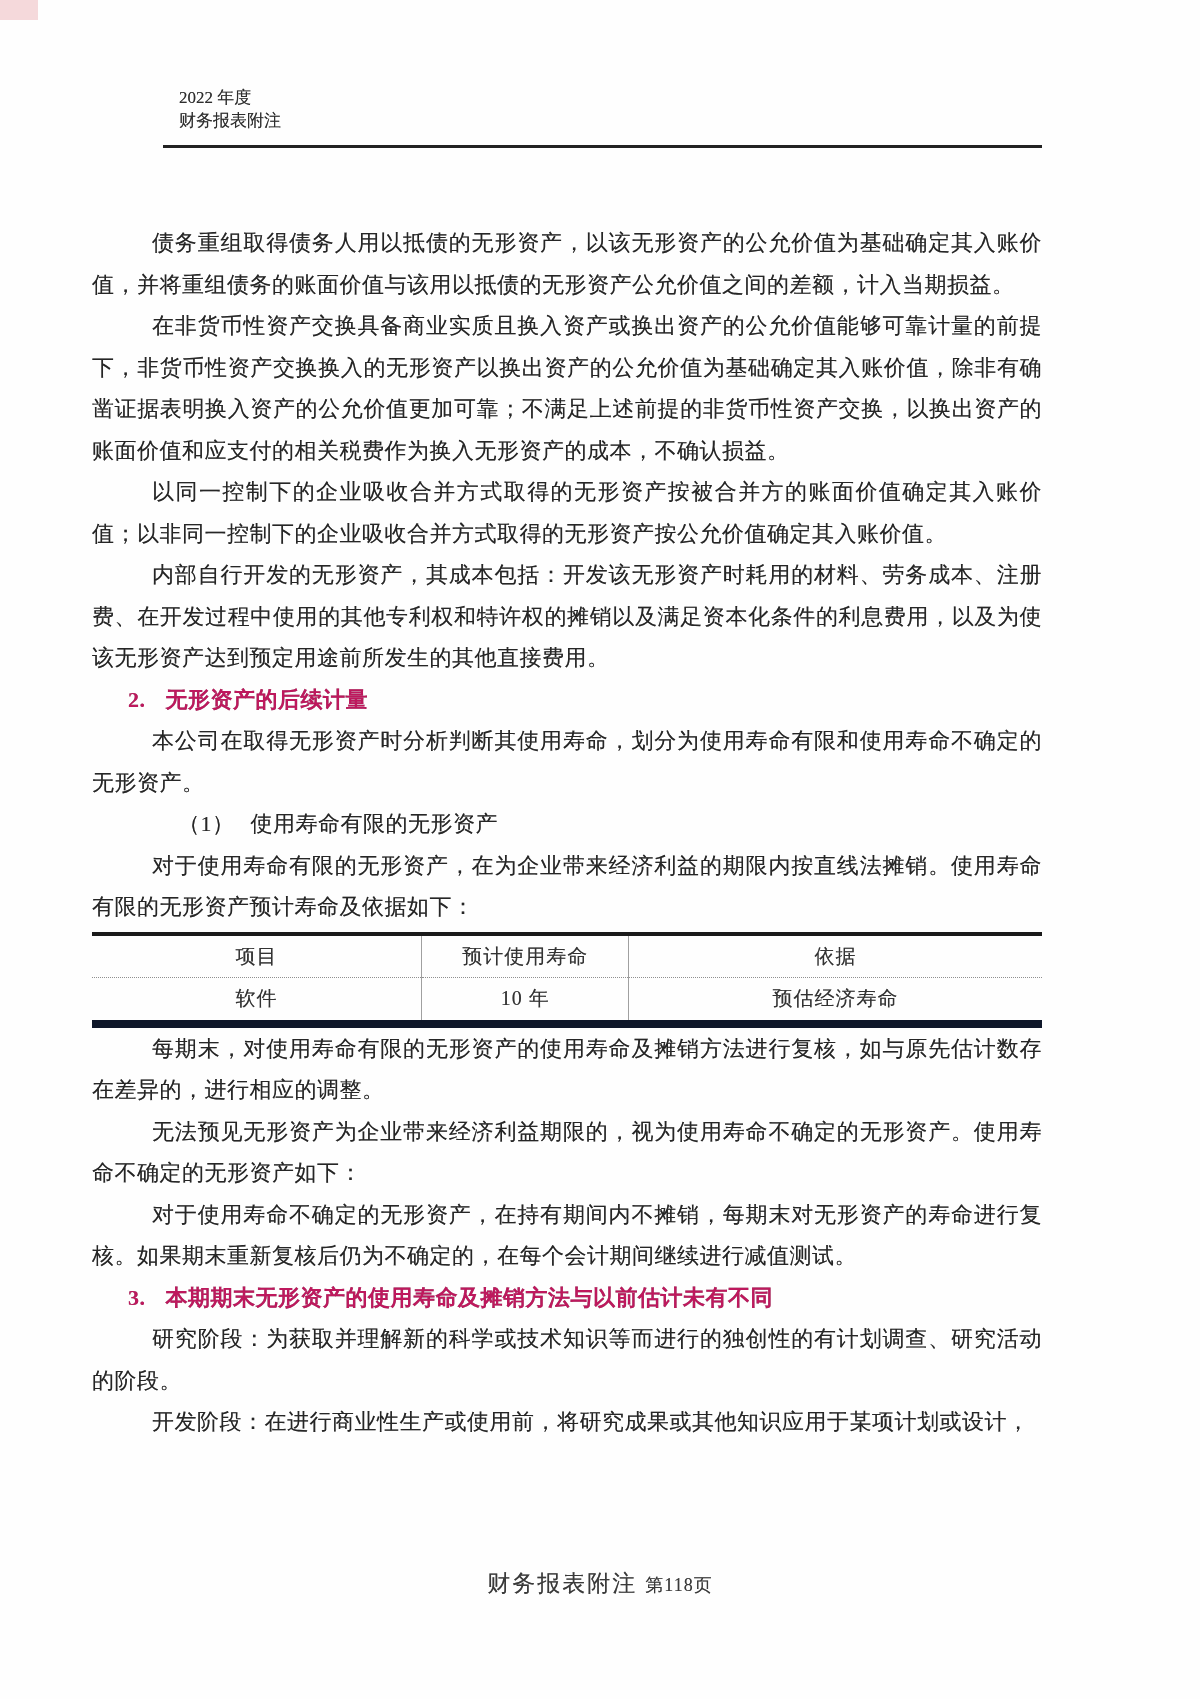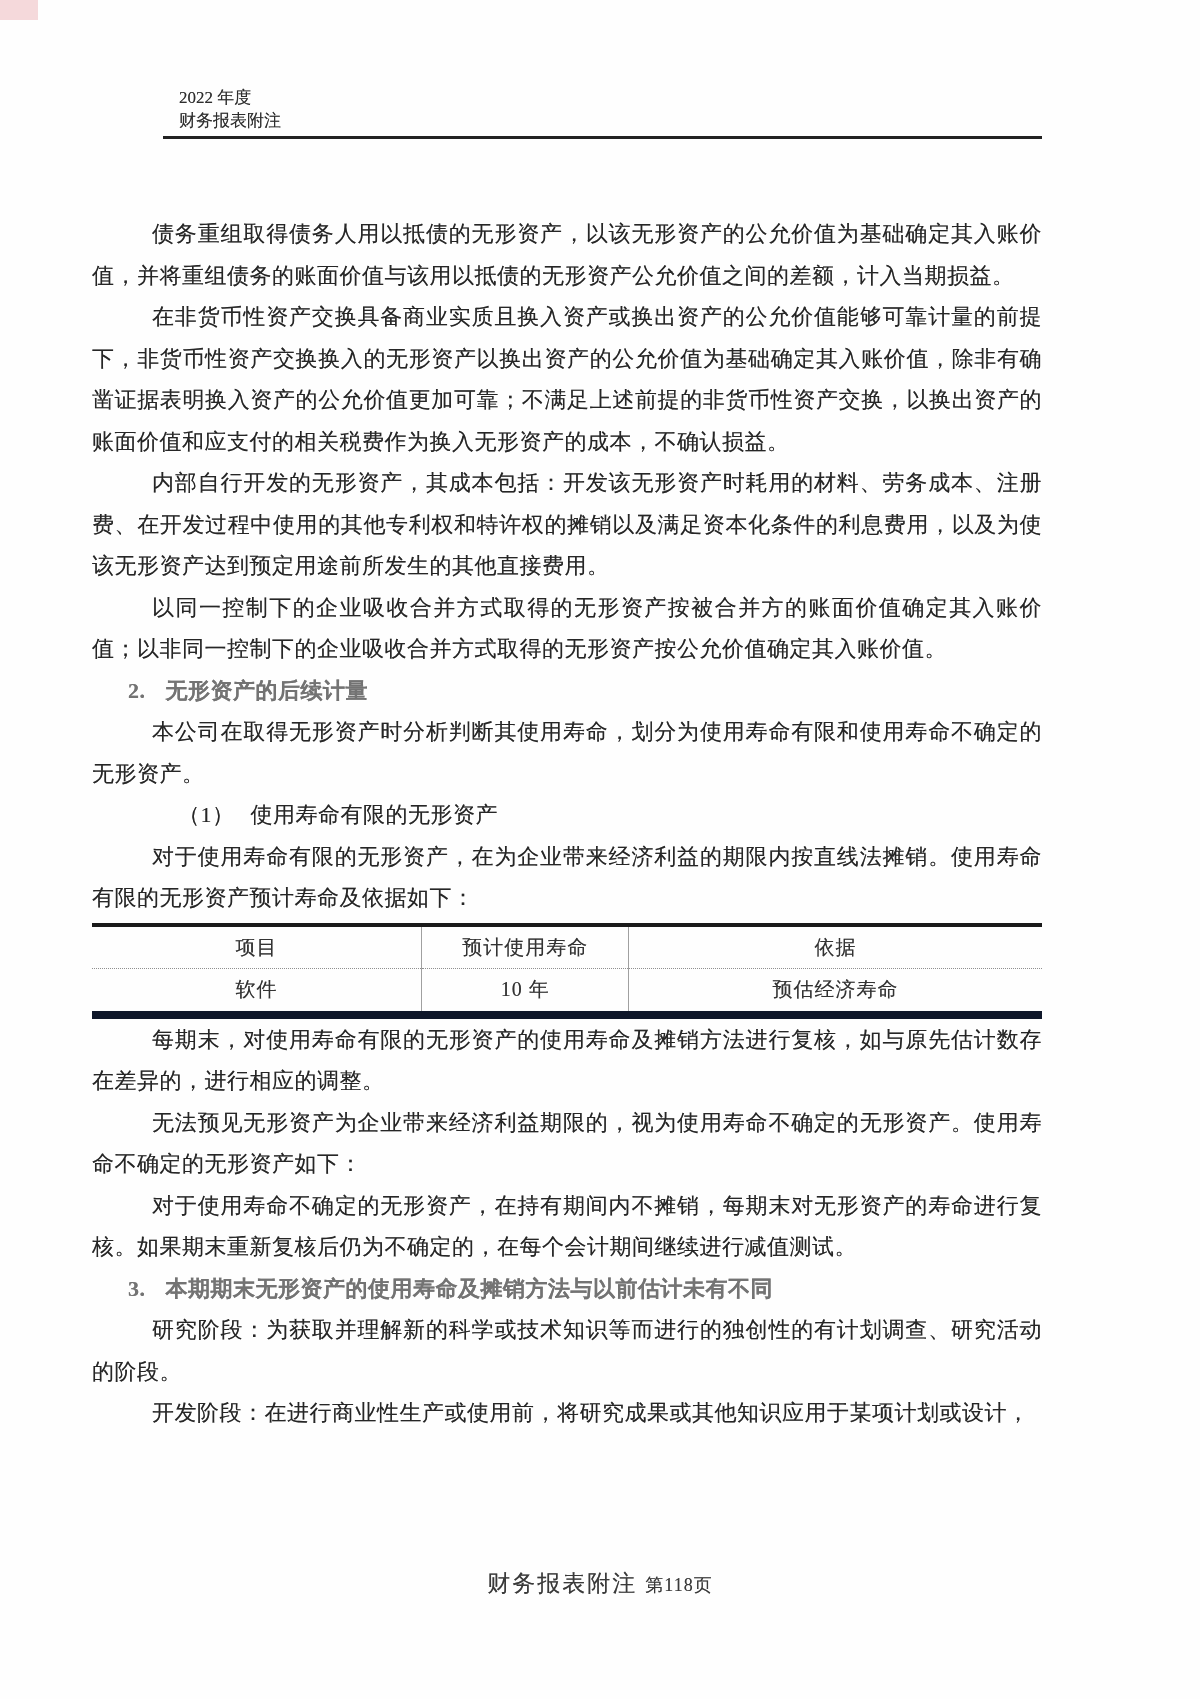--- a/index.html
+++ b/index.html
@@ -6,33 +6,33 @@
   .page {
     position:relative; width:1200px; height:1699px; overflow:hidden;
     background:#fefefe; color:#262626;
     font-family:"Liberation Serif","DejaVu Serif",serif;
   }
   .scan-artifact {
     position:absolute; left:0; top:0; width:38px; height:20px;
     background:rgba(231,158,164,0.38);
   }
   .doc-header {
-    margin:86px 158px 0 163px; padding:0 0 4px 16px;
+    margin:86px 158px 0 163px; padding:0 0 13px 16px;
     border-bottom:3px solid #222222;
     font-size:17px; line-height:23px; color:#2e2e2e;
     text-shadow:0 0 0.5px rgba(40,40,40,0.55);
   }
   .doc-header div { margin:0; }
   .doc-main {
     margin:74px 158px 0 92px;
     font-size:22px; line-height:41.5px; letter-spacing:0.5px;
     text-align:justify; text-shadow:0 0 0.6px rgba(40,40,40,0.5);
   }
   .para { margin:0; text-indent:60px; }
-  .heading { margin:0; font-weight:bold; padding-left:36px; color:#737373; text-align:left; }
+  .heading { margin:0; font-weight:bold; padding-left:36px; color:#be185d; text-align:left; }
   .heading .num { margin-right:20px; }
   .subitem { margin:0; padding-left:86px; text-align:left; }
   .subitem .num { margin-right:16px; }
   table.useful-life {
     width:100%; border-collapse:collapse; table-layout:fixed;
     margin:4px 0 0 0;
     border-top:4px solid #1a1a1a; border-bottom:8px solid #0f172a;
     font-size:20px; letter-spacing:1px; color:#333333;
   }
   table.useful-life th, table.useful-life td {
@@ -57,22 +57,22 @@
   <div class="scan-artifact"></div>
 
   <div class="doc-header">
     <div>2022 年度</div>
     <div>财务报表附注</div>
   </div>
 
   <div class="doc-main">
     <p class="para">债务重组取得债务人用以抵债的无形资产，以该无形资产的公允价值为基础确定其入账价值，并将重组债务的账面价值与该用以抵债的无形资产公允价值之间的差额，计入当期损益。</p>
     <p class="para">在非货币性资产交换具备商业实质且换入资产或换出资产的公允价值能够可靠计量的前提下，非货币性资产交换换入的无形资产以换出资产的公允价值为基础确定其入账价值，除非有确凿证据表明换入资产的公允价值更加可靠；不满足上述前提的非货币性资产交换，以换出资产的账面价值和应支付的相关税费作为换入无形资产的成本，不确认损益。</p>
+    <p class="para">以同一控制下的企业吸收合并方式取得的无形资产按被合并方的账面价值确定其入账价值；以非同一控制下的企业吸收合并方式取得的无形资产按公允价值确定其入账价值。</p>
     <p class="para">内部自行开发的无形资产，其成本包括：开发该无形资产时耗用的材料、劳务成本、注册费、在开发过程中使用的其他专利权和特许权的摊销以及满足资本化条件的利息费用，以及为使该无形资产达到预定用途前所发生的其他直接费用。</p>
-    <p class="para">以同一控制下的企业吸收合并方式取得的无形资产按被合并方的账面价值确定其入账价值；以非同一控制下的企业吸收合并方式取得的无形资产按公允价值确定其入账价值。</p>
 
     <p class="heading"><span class="num">2.</span><span>无形资产的后续计量</span></p>
 
     <p class="para">本公司在取得无形资产时分析判断其使用寿命，划分为使用寿命有限和使用寿命不确定的无形资产。</p>
 
     <p class="subitem"><span class="num">（1）</span><span>使用寿命有限的无形资产</span></p>
 
     <p class="para">对于使用寿命有限的无形资产，在为企业带来经济利益的期限内按直线法摊销。使用寿命有限的无形资产预计寿命及依据如下：</p>
 
     <table class="useful-life">

